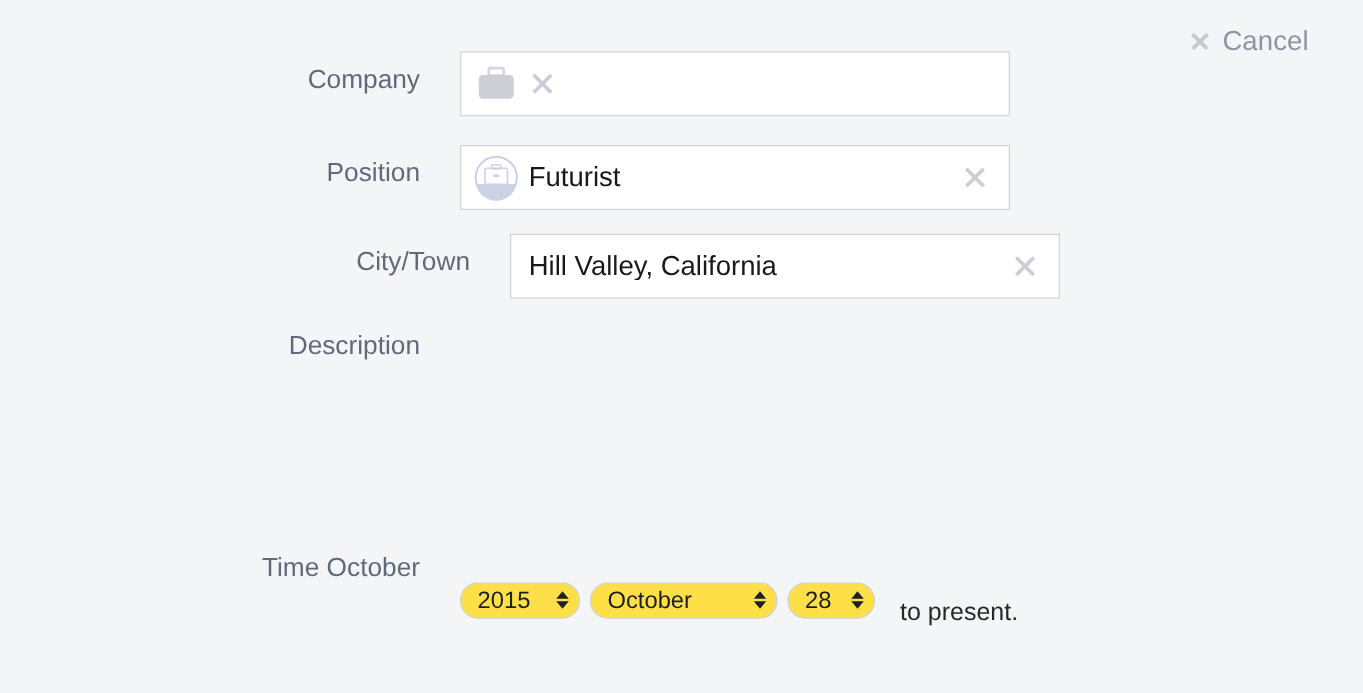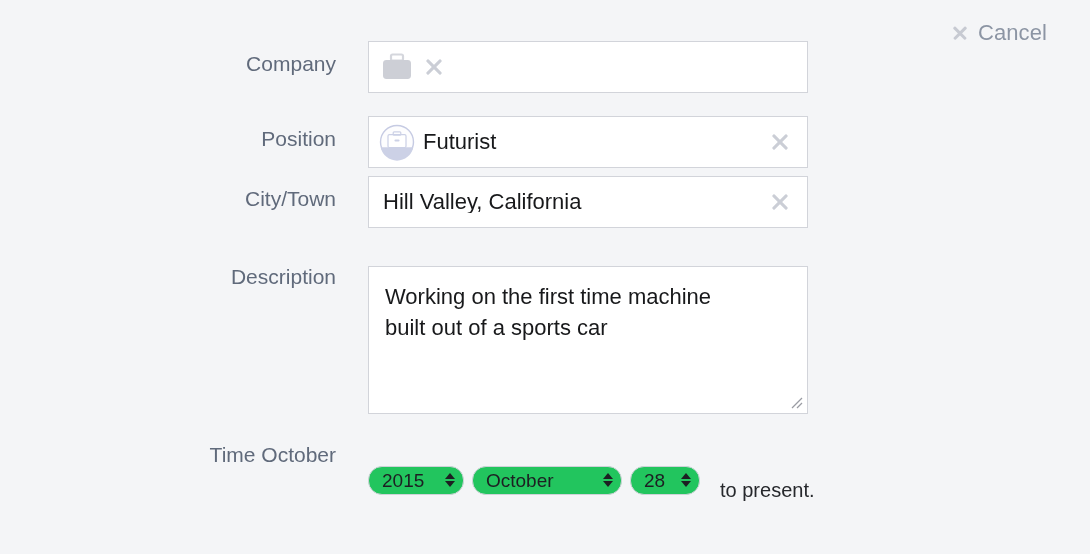--- a/index.html
+++ b/index.html
@@ -184,21 +184,21 @@
 
   
   .date-line {
     display: flex;
     align-items: center;
     margin-top: 16px;
     gap: 8px;
   }
   .pill {
     position: relative;
-    background: #22c55e;
+    background: #fde047;
     border: 1px solid #cfd2d8;
     border-radius: 14px;
     height: 29px;
     box-sizing: border-box;
     display: flex;
     align-items: center;
     cursor: pointer;
     flex: 0 0 auto;
   }
   .pill-text {
@@ -236,21 +236,21 @@
     color: #26282c;
     line-height: 1;
     margin-left: 12px;
     white-space: nowrap;
     margin-top: 20px;
   }
 
   
   .r-company  { position: absolute; left: 0; top: 41px; }
   .r-position { position: absolute; left: 0; top: 116px; }
-  .r-city     { position: absolute; left: 0; top: 176px; }
+  .r-city     { position: absolute; left: 0; top: 187px; padding-left: 40px; }
   .r-desc     { position: absolute; left: 0; top: 266px; }
   .r-time     { position: absolute; left: 0; top: 444px; }
   .lbl-offset-1 { padding-top: 12px; }
   .lbl-offset-2 { padding-top: 0px; }
 </style>
 </head>
 <body>
 
 <div class="cancel-btn">
   <span class="cancel-x"></span>
@@ -296,32 +296,20 @@
   <div class="field-cell">
     <div class="input-wrap">
       <span class="input-text pad">Hill Valley, California</span>
       <span class="clear-x"></span>
     </div>
   </div>
 </div>
 
 <div class="row r-desc">
   <div class="label-cell lbl-offset-2">Description</div>
-  <div class="field-cell">
-    <div class="textarea-wrap">
-      <div class="textarea-text">Working on the first time machine
-built out of a sports car</div>
-      <span class="resize-handle">
-        <svg width="14" height="14" viewBox="0 0 14 14" xmlns="http://www.w3.org/2000/svg">
-          <line x1="2" y1="12" x2="12" y2="2" stroke="#9a9ca3" stroke-width="1.2"></line>
-          <line x1="7" y1="12" x2="12" y2="7" stroke="#9a9ca3" stroke-width="1.2"></line>
-        </svg>
-      </span>
-    </div>
-  </div>
 </div>
 
 <div class="row r-time">
   <div class="label-cell lbl-offset-2">Time October</div>
   <div class="field-cell" style="width:660px">
 
 
     <div class="date-line">
 
       <span class="pill year">

